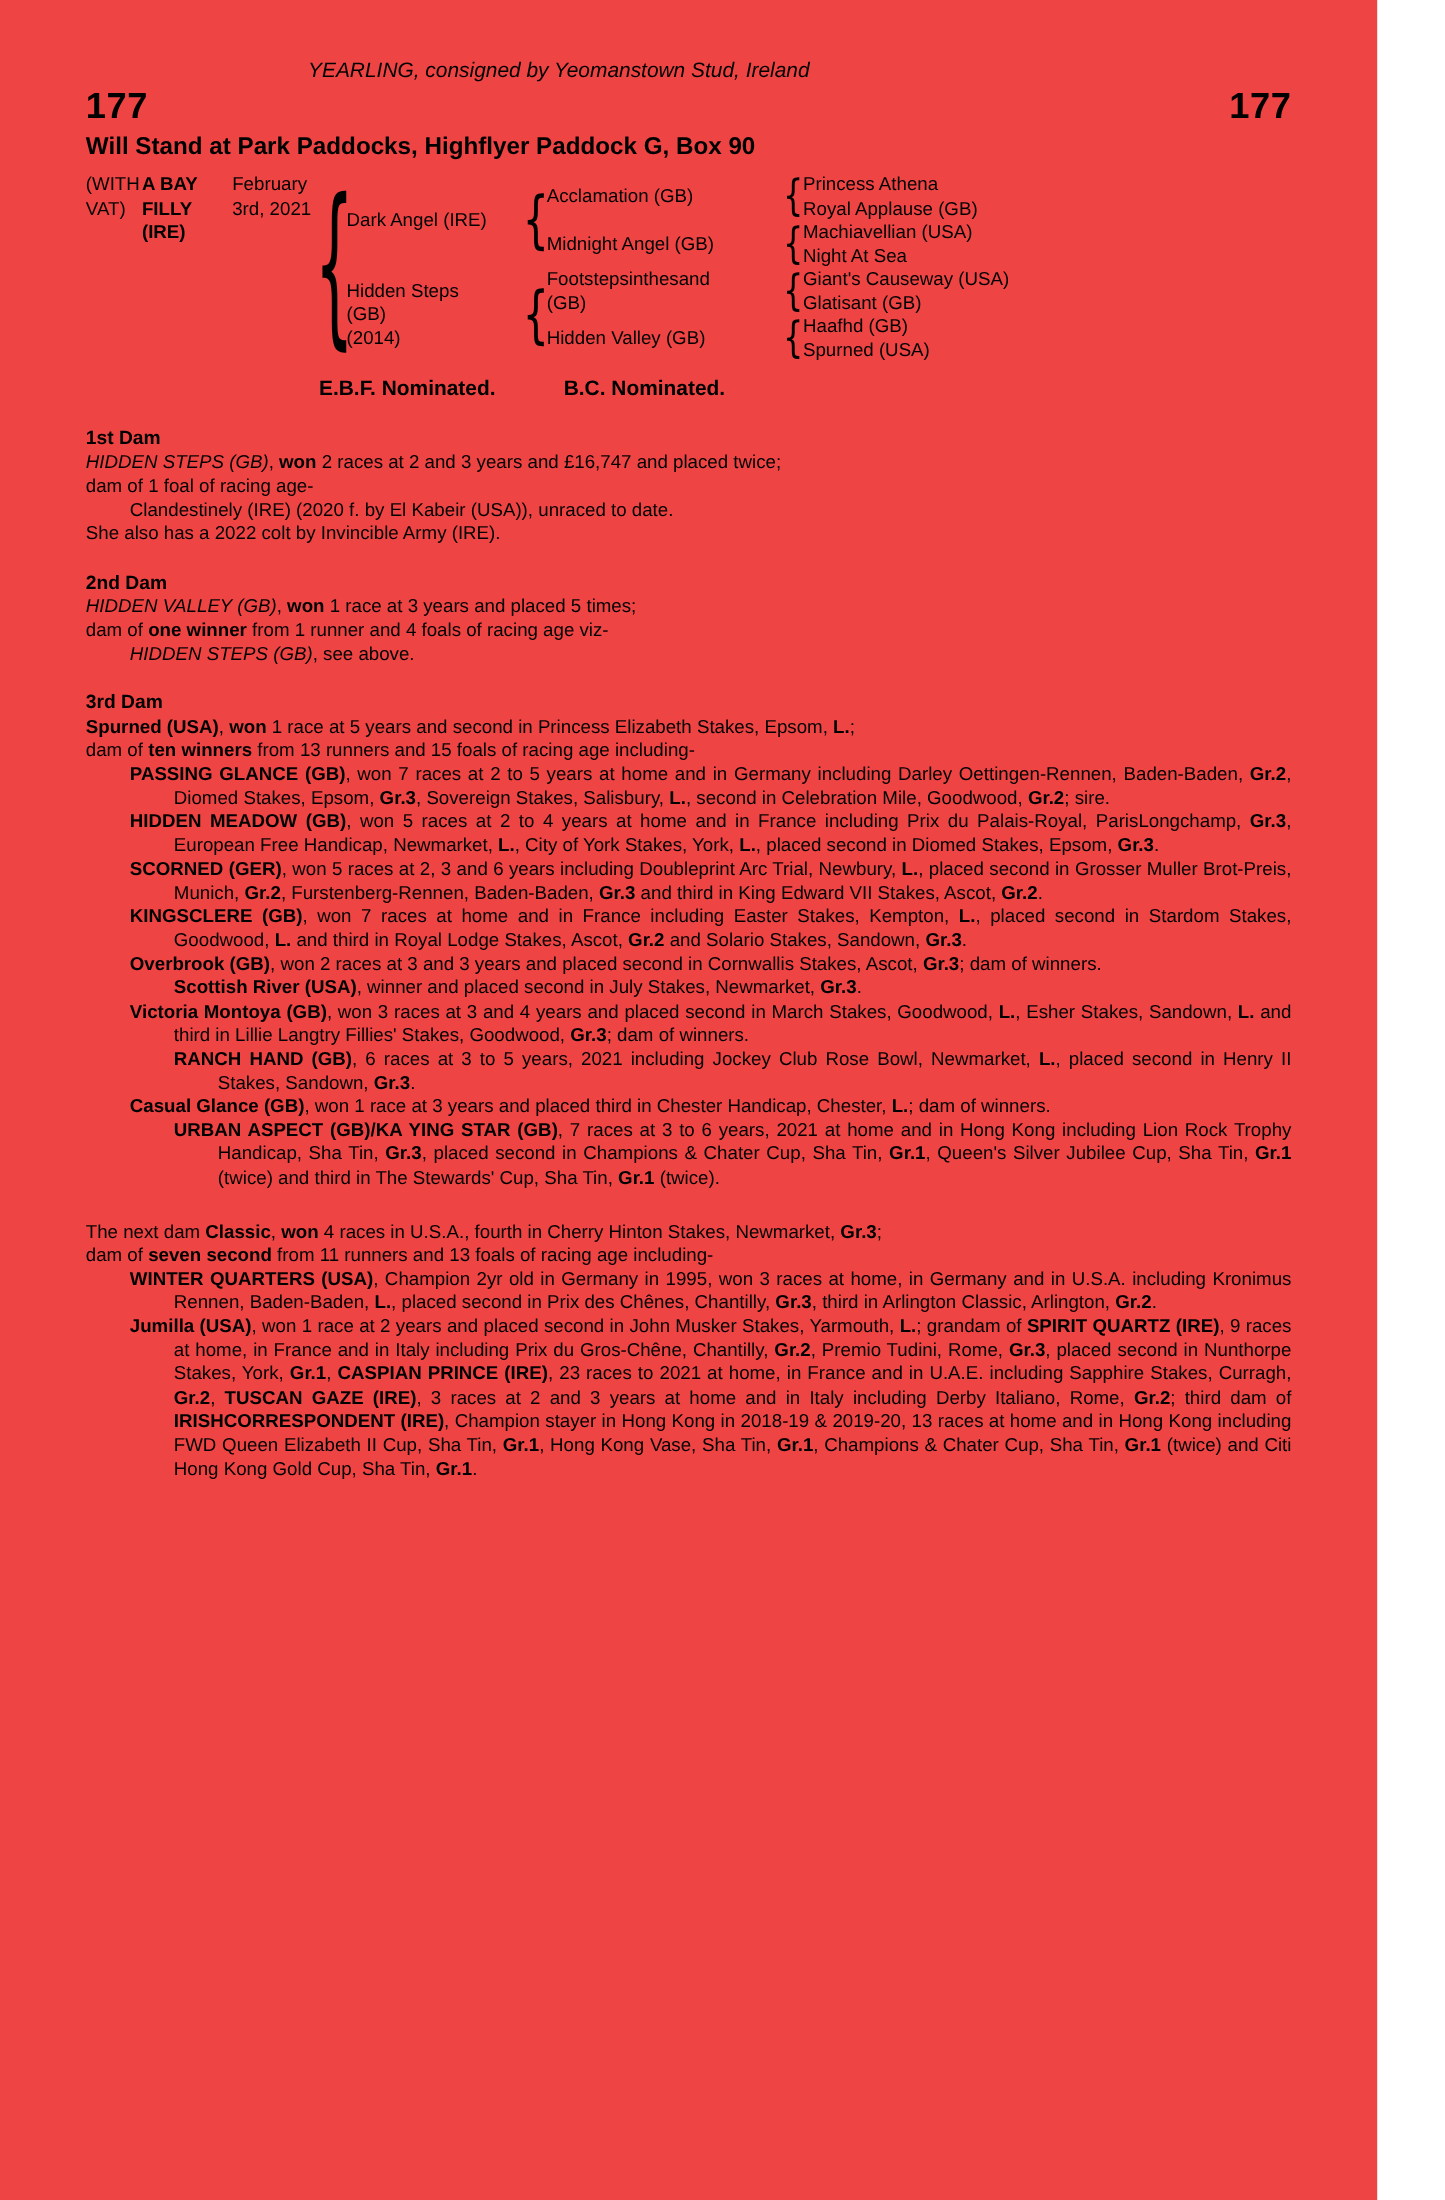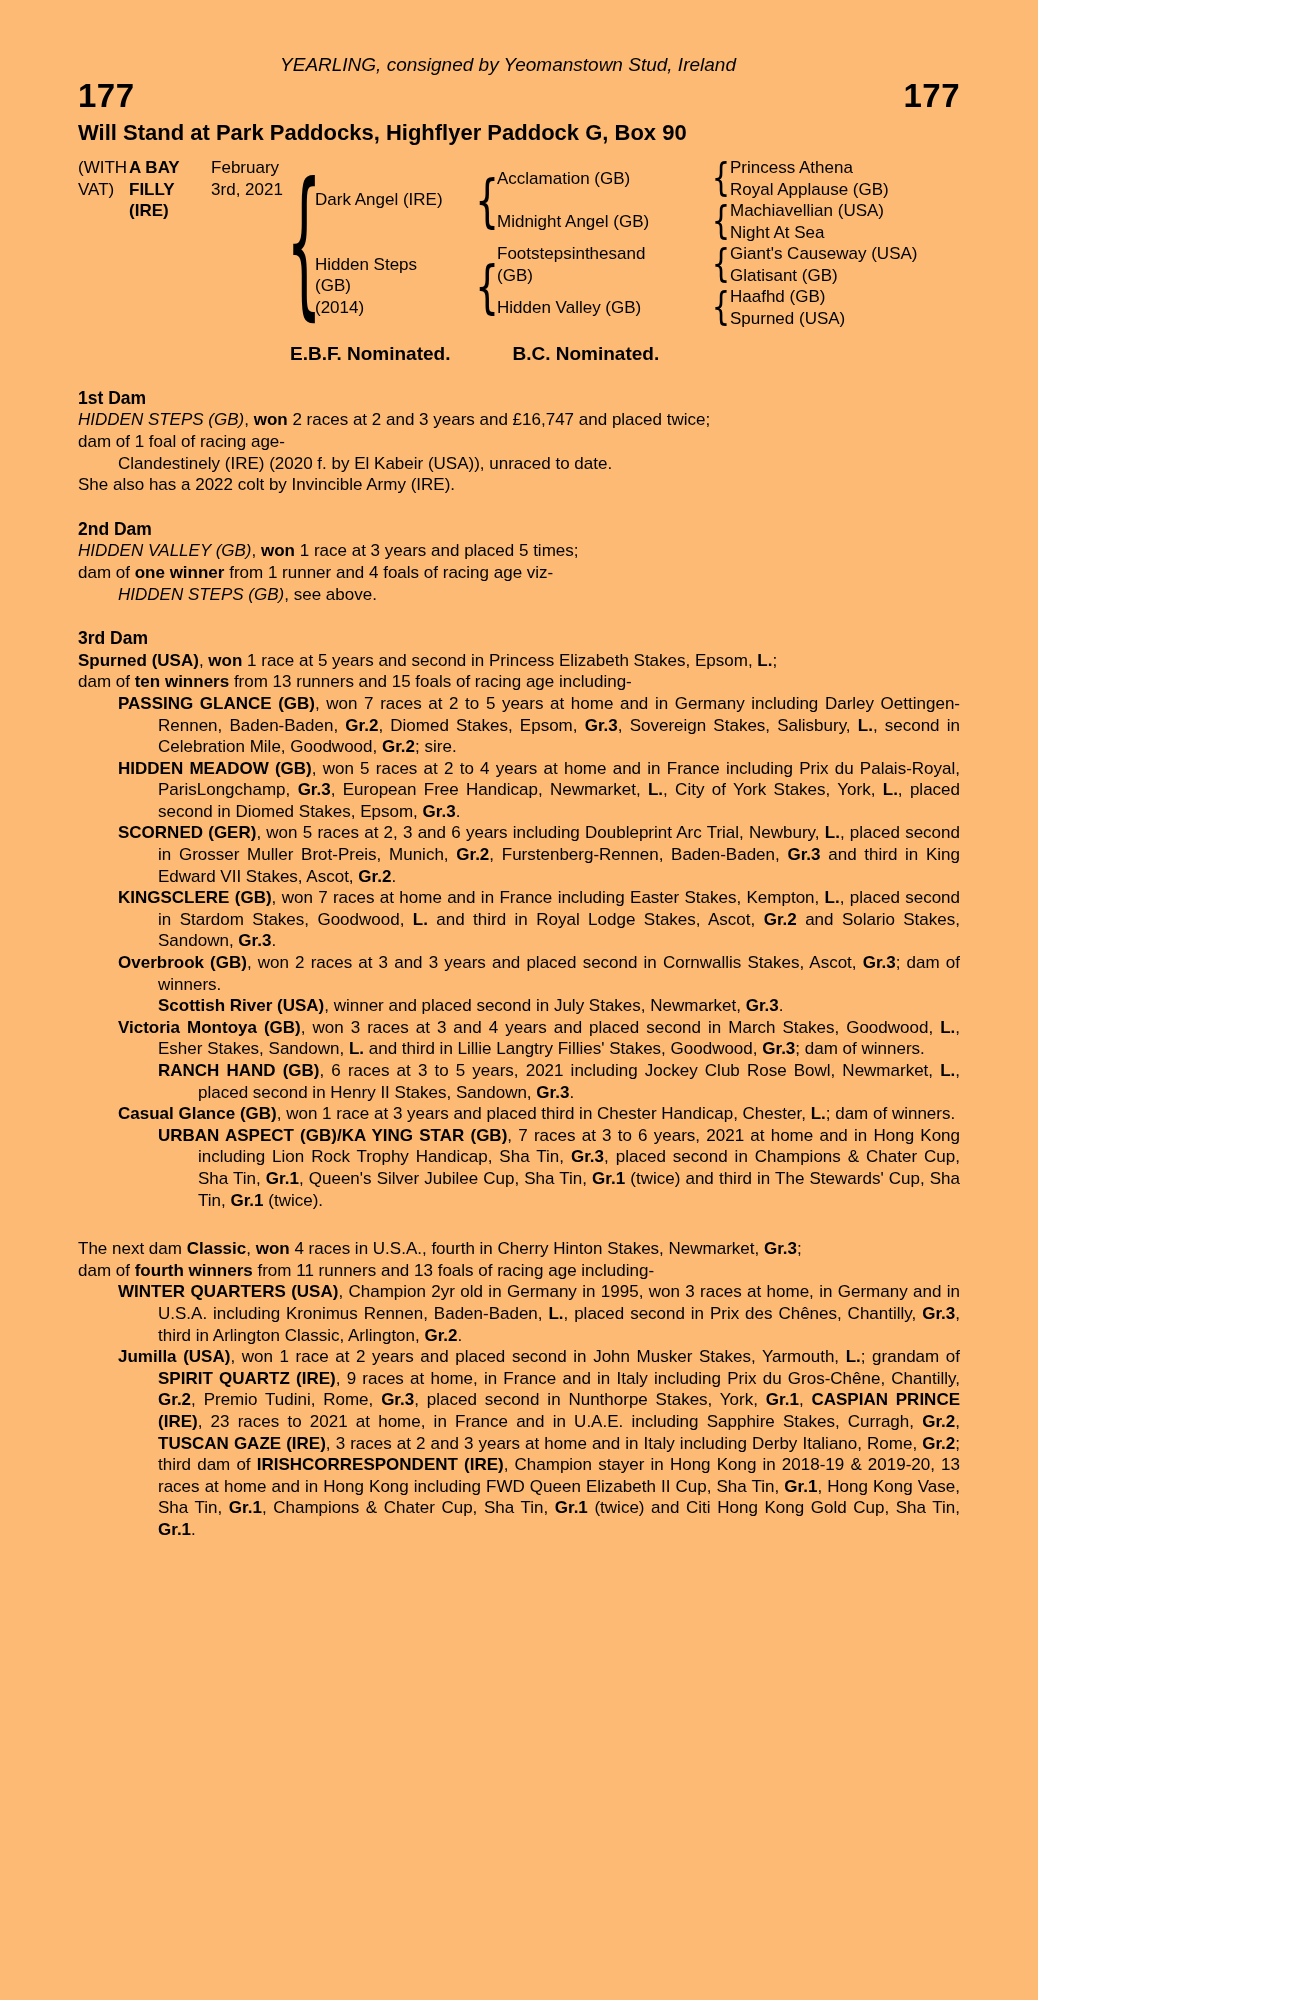--- a/index.html
+++ b/index.html
@@ -1,23 +1,23 @@
 <!DOCTYPE html>
 <html><head>
 <meta charset="utf-8">
 <style>
   * { box-sizing: border-box; }
   html,body { margin:0; padding:0; background:#ffffff; color:#000000; }
   body { font-family:"Liberation Sans","DejaVu Sans",sans-serif; }
 
   .page {
-    width:1038px; height:2000px; overflow:hidden;
+    width:1252px; height:2000px; overflow:hidden;
     padding:54px 78px 0 78px;
     font-size:17px; line-height:21.6px;
-    position:relative; background:#fdba74;
+    position:relative; background:#ef4444;
   }
 
   .b { font-weight:700; }
   .i { font-style:italic; }
 
   .consign { font-style:italic; font-size:19px; width:860px; text-align:center; }
   .lot-row { display:flex; justify-content:space-between; align-items:flex-start; margin-top:2px; }
   .lot { font-size:33px; font-weight:700; line-height:36px; letter-spacing:0.5px; }
   .stand { font-size:22px; font-weight:700; margin-top:8px; }
 
@@ -187,18 +187,18 @@
     <p class="hang1"><span class="b">Overbrook (GB)</span><span>, won 2 races at 3 and 3 years and placed second in Cornwallis Stakes, Ascot, </span><span class="b">Gr.3</span><span>; dam of winners.</span></p>
     <p class="hang2"><span class="b">Scottish River (USA)</span><span>, winner and placed second in July Stakes, Newmarket, </span><span class="b">Gr.3</span><span>.</span></p>
     <p class="hang1"><span class="b">Victoria Montoya (GB)</span><span>, won 3 races at 3 and 4 years and placed second in March Stakes, Goodwood, </span><span class="b">L.</span><span>, Esher Stakes, Sandown, </span><span class="b">L.</span><span> and third in Lillie Langtry Fillies' Stakes, Goodwood, </span><span class="b">Gr.3</span><span>; dam of winners.</span></p>
     <p class="hang2"><span class="b">RANCH HAND (GB)</span><span>, 6 races at 3 to 5 years, 2021 including Jockey Club Rose Bowl, Newmarket, </span><span class="b">L.</span><span>, placed second in Henry II Stakes, Sandown, </span><span class="b">Gr.3</span><span>.</span></p>
     <p class="hang1"><span class="b">Casual Glance (GB)</span><span>, won 1 race at 3 years and placed third in Chester Handicap, Chester, </span><span class="b">L.</span><span>; dam of winners.</span></p>
     <p class="hang2"><span class="b">URBAN ASPECT (GB)/KA YING STAR (GB)</span><span>, 7 races at 3 to 6 years, 2021 at home and in Hong Kong including Lion Rock Trophy Handicap, Sha Tin, </span><span class="b">Gr.3</span><span>, placed second in Champions &amp; Chater Cup, Sha Tin, </span><span class="b">Gr.1</span><span>, Queen's Silver Jubilee Cup, Sha Tin, </span><span class="b">Gr.1</span><span> (twice) and third in The Stewards' Cup, Sha Tin, </span><span class="b">Gr.1</span><span> (twice).</span></p>
   </section>
 
   <section class="next-dam">
     <p><span>The next dam </span><span class="b">Classic</span><span>, </span><span class="b">won</span><span> 4 races in U.S.A., fourth in Cherry Hinton Stakes, Newmarket, </span><span class="b">Gr.3</span><span>;</span></p>
-    <p><span>dam of </span><span class="b">fourth winners</span><span> from 11 runners and 13 foals of racing age including-</span></p>
+    <p><span>dam of </span><span class="b">seven second</span><span> from 11 runners and 13 foals of racing age including-</span></p>
     <p class="hang1"><span class="b">WINTER QUARTERS (USA)</span><span>, Champion 2yr old in Germany in 1995, won 3 races at home, in Germany and in U.S.A. including Kronimus Rennen, Baden-Baden, </span><span class="b">L.</span><span>, placed second in Prix des Chênes, Chantilly, </span><span class="b">Gr.3</span><span>, third in Arlington Classic, Arlington, </span><span class="b">Gr.2</span><span>.</span></p>
     <p class="hang1"><span class="b">Jumilla (USA)</span><span>, won 1 race at 2 years and placed second in John Musker Stakes, Yarmouth, </span><span class="b">L.</span><span>; grandam of </span><span class="b">SPIRIT QUARTZ (IRE)</span><span>, 9 races at home, in France and in Italy including Prix du Gros-Chêne, Chantilly, </span><span class="b">Gr.2</span><span>, Premio Tudini, Rome, </span><span class="b">Gr.3</span><span>, placed second in Nunthorpe Stakes, York, </span><span class="b">Gr.1</span><span>, </span><span class="b">CASPIAN PRINCE (IRE)</span><span>, 23 races to 2021 at home, in France and in U.A.E. including Sapphire Stakes, Curragh, </span><span class="b">Gr.2</span><span>, </span><span class="b">TUSCAN GAZE (IRE)</span><span>, 3 races at 2 and 3 years at home and in Italy including Derby Italiano, Rome, </span><span class="b">Gr.2</span><span>; third dam of </span><span class="b">IRISHCORRESPONDENT (IRE)</span><span>, Champion stayer in Hong Kong in 2018-19 &amp; 2019-20, 13 races at home and in Hong Kong including FWD Queen Elizabeth II Cup, Sha Tin, </span><span class="b">Gr.1</span><span>, Hong Kong Vase, Sha Tin, </span><span class="b">Gr.1</span><span>, Champions &amp; Chater Cup, Sha Tin, </span><span class="b">Gr.1</span><span> (twice) and Citi Hong Kong Gold Cup, Sha Tin, </span><span class="b">Gr.1</span><span>.</span></p>
   </section>
 
 </div>
 
 </body></html>

